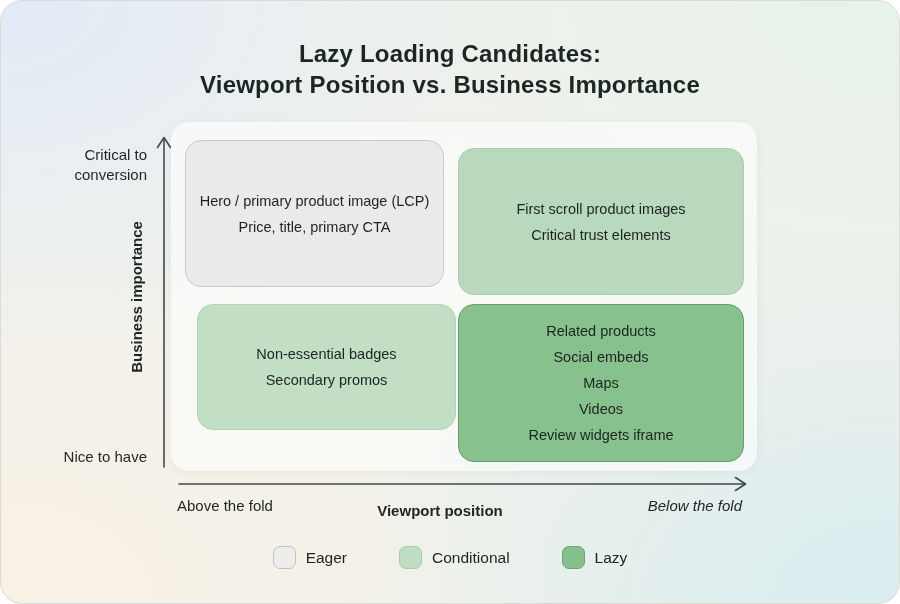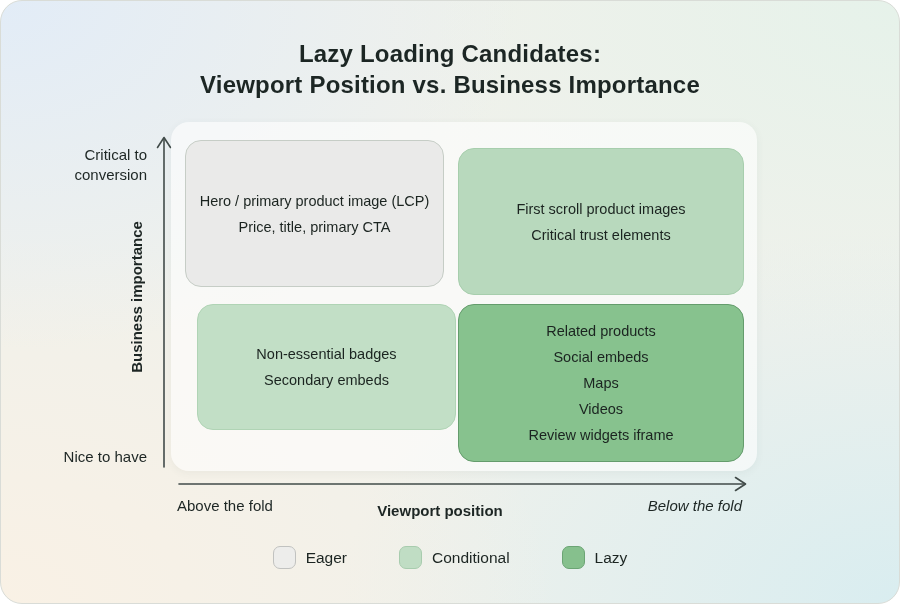--- a/index.html
+++ b/index.html
@@ -94,21 +94,21 @@
     <div class="q q1" style="background-color: rgb(234, 234, 233); border-color: rgb(198, 205, 198);">
       <div>Hero / primary product image (LCP)</div>
       <div>Price, title, primary CTA</div>
     </div>
     <div class="q q2" style="background-color: rgb(184, 217, 189); border-color: rgb(167, 206, 173);">
       <div>First scroll product images</div>
       <div>Critical trust elements</div>
     </div>
     <div class="q q3" style="background-color: rgb(194, 223, 198); border-color: rgb(176, 212, 181);">
       <div>Non-essential badges</div>
-      <div>Secondary embeds</div>
+      <div>Secondary promos</div>
     </div>
     <div class="q q4" style="background-color: rgb(135, 194, 142); border-color: rgb(100, 156, 108);">
       <div>Related products</div>
       <div>Social embeds</div>
       <div>Maps</div>
       <div>Videos</div>
       <div>Review widgets iframe</div>
     </div>
   </div>
 

